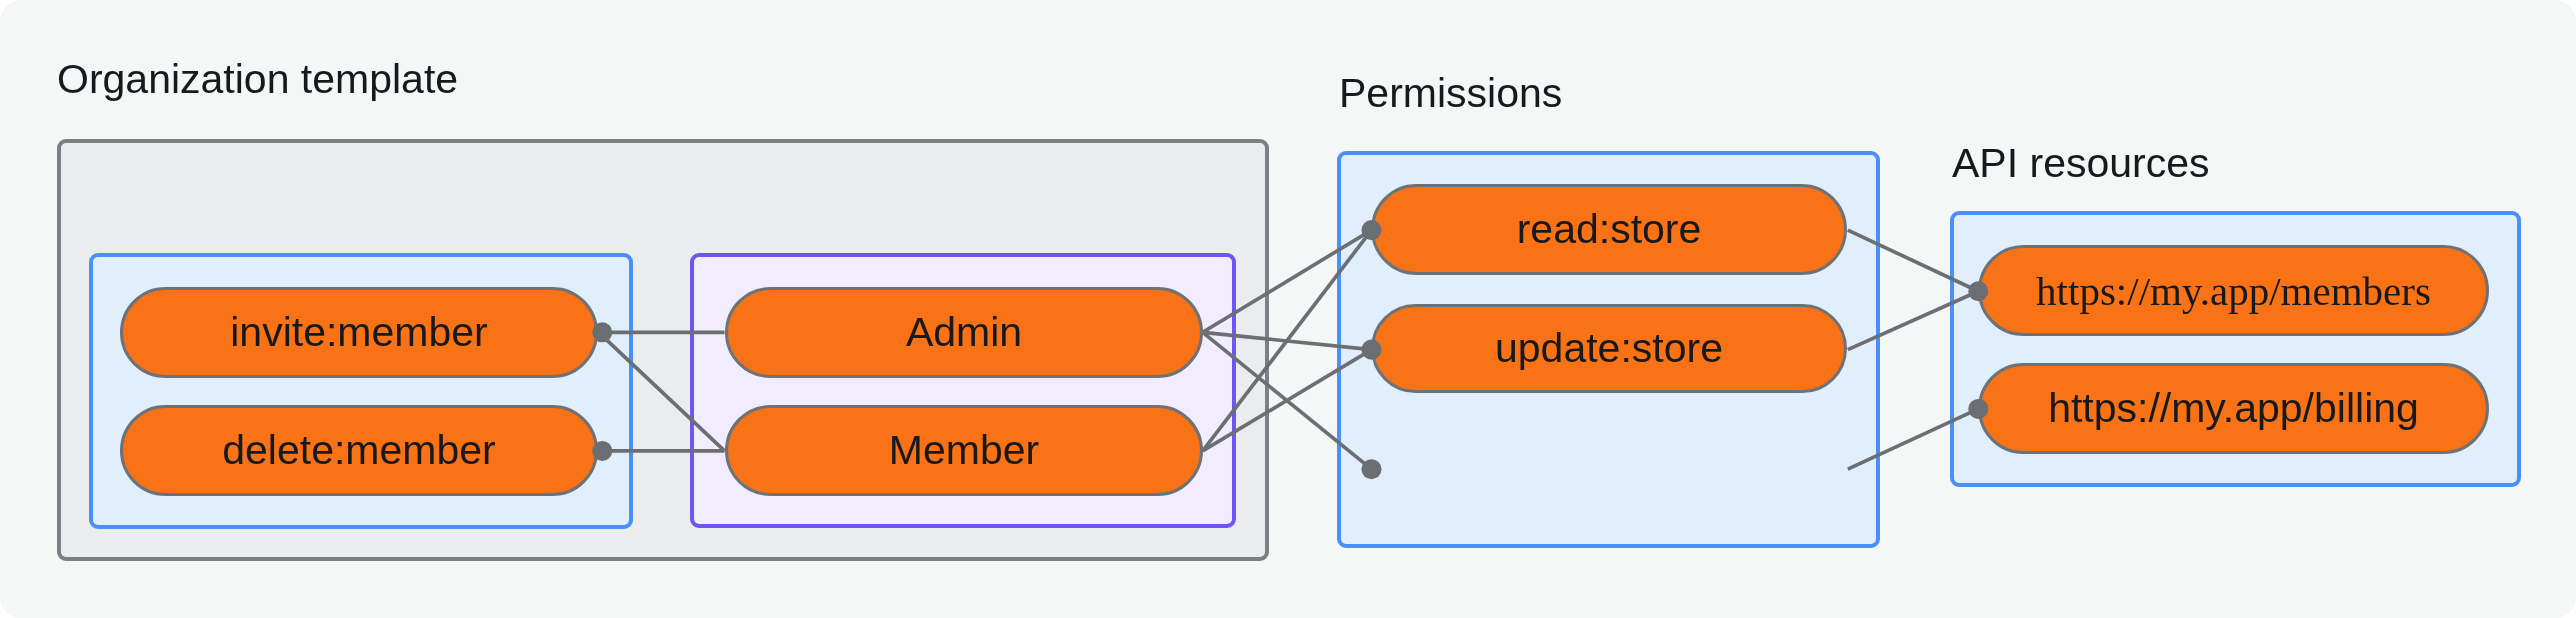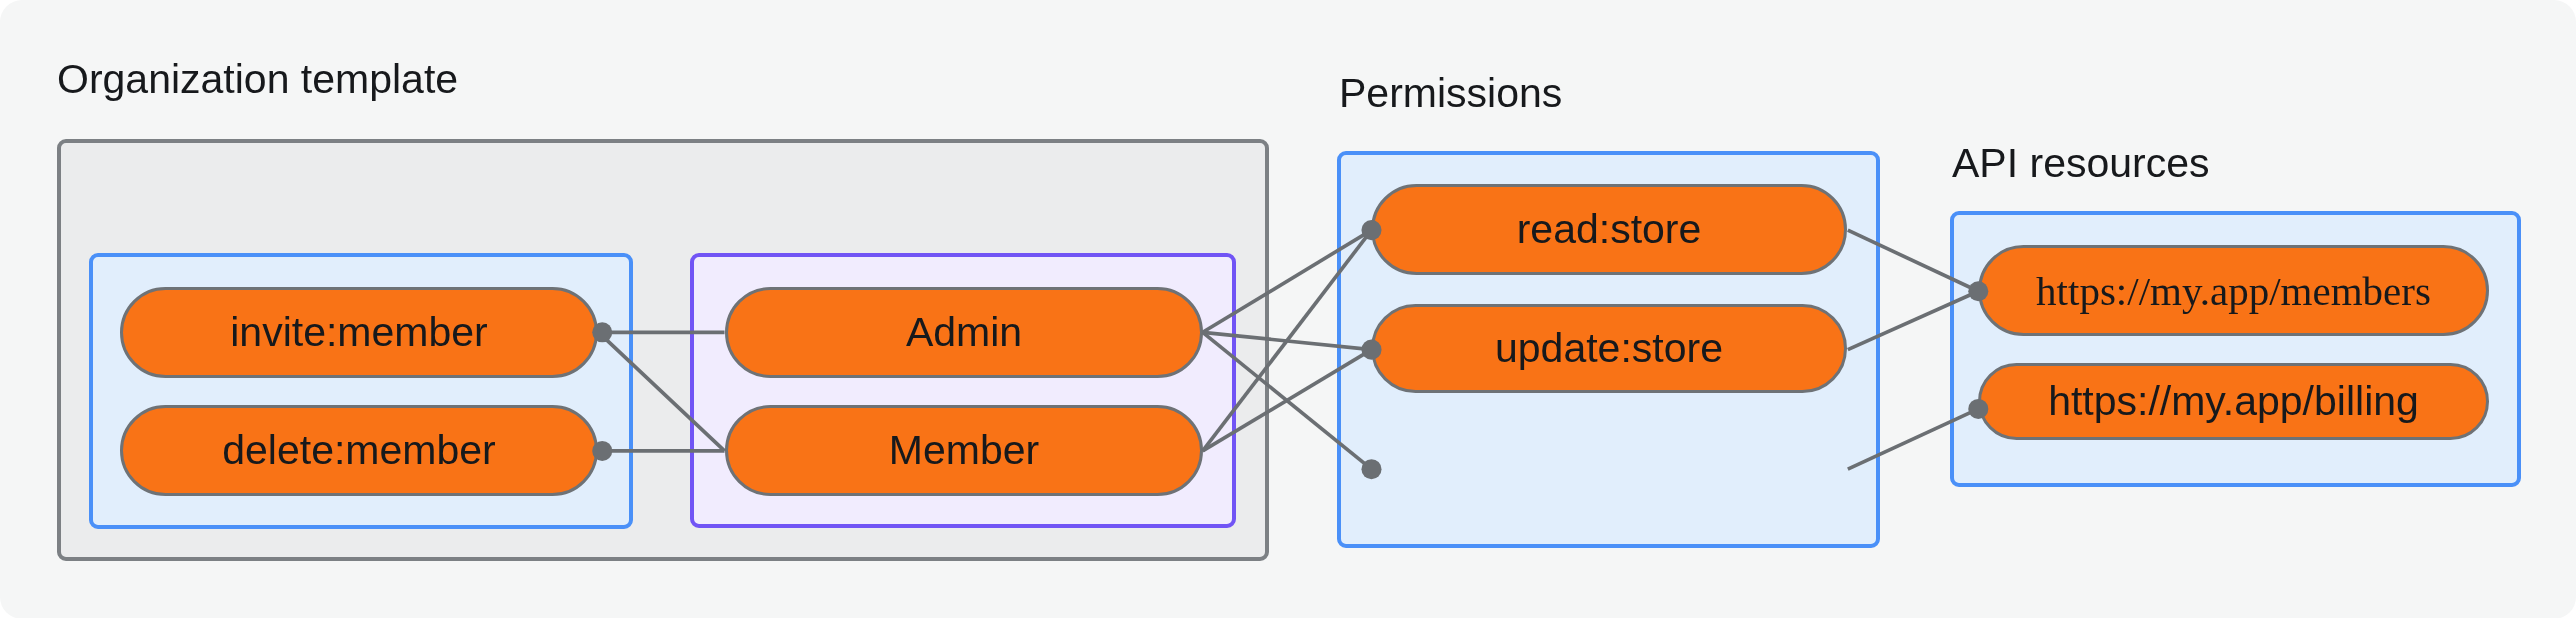--- a/index.html
+++ b/index.html
@@ -93,21 +93,21 @@
 
   <div class="pill" style="left: 725px; top: 287px; width: 478px; height: 91px;">Admin</div>
 
   <div class="pill" style="left: 1371px; top: 184px; width: 476px; height: 91px;">read:store</div>
 
   <div class="pill" style="left: 1371px; top: 304px; width: 476px; height: 89px;">update:store</div>
 
 
   <div class="pill" style="left: 1978px; top: 245px; width: 511px; height: 91px; font-family: Liberation Serif, serif;">https://my.app/members</div>
 
-  <div class="pill" style="left: 1978px; top: 363px; width: 511px; height: 77px;">https://my.app/billing</div>
+  <div class="pill" style="left: 1978px; top: 363px; width: 511px; height: 91px;">https://my.app/billing</div>
 
   <svg id="edges-layer" width="2576" height="619" viewBox="0 0 2823 678">
       <line x1="656" y1="364" x2="794" y2="364" stroke="#6b6f73" stroke-width="4"></line>
       <line x1="656" y1="364" x2="794" y2="494" stroke="#6b6f73" stroke-width="4"></line>
       <line x1="656" y1="494" x2="794" y2="494" stroke="#6b6f73" stroke-width="4"></line>
       <line x1="1318" y1="364" x2="1503" y2="252" stroke="#6b6f73" stroke-width="4"></line>
       <line x1="1318" y1="364" x2="1503" y2="383" stroke="#6b6f73" stroke-width="4"></line>
       <line x1="1318" y1="364" x2="1503" y2="514" stroke="#6b6f73" stroke-width="4"></line>
       <line x1="1318" y1="494" x2="1503" y2="252" stroke="#6b6f73" stroke-width="4"></line>
       <line x1="1318" y1="494" x2="1503" y2="383" stroke="#6b6f73" stroke-width="4"></line>

